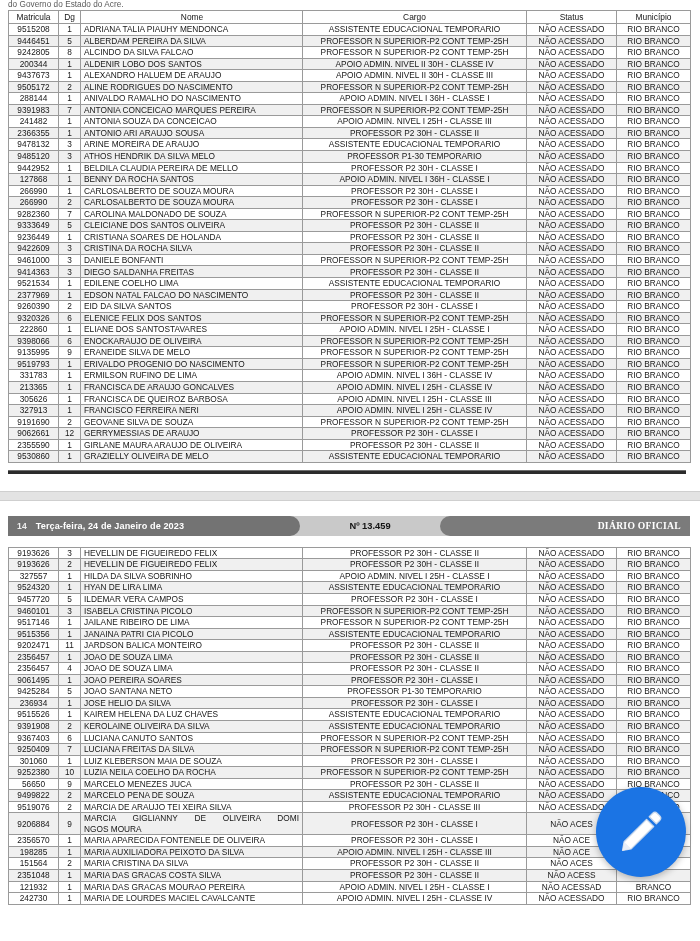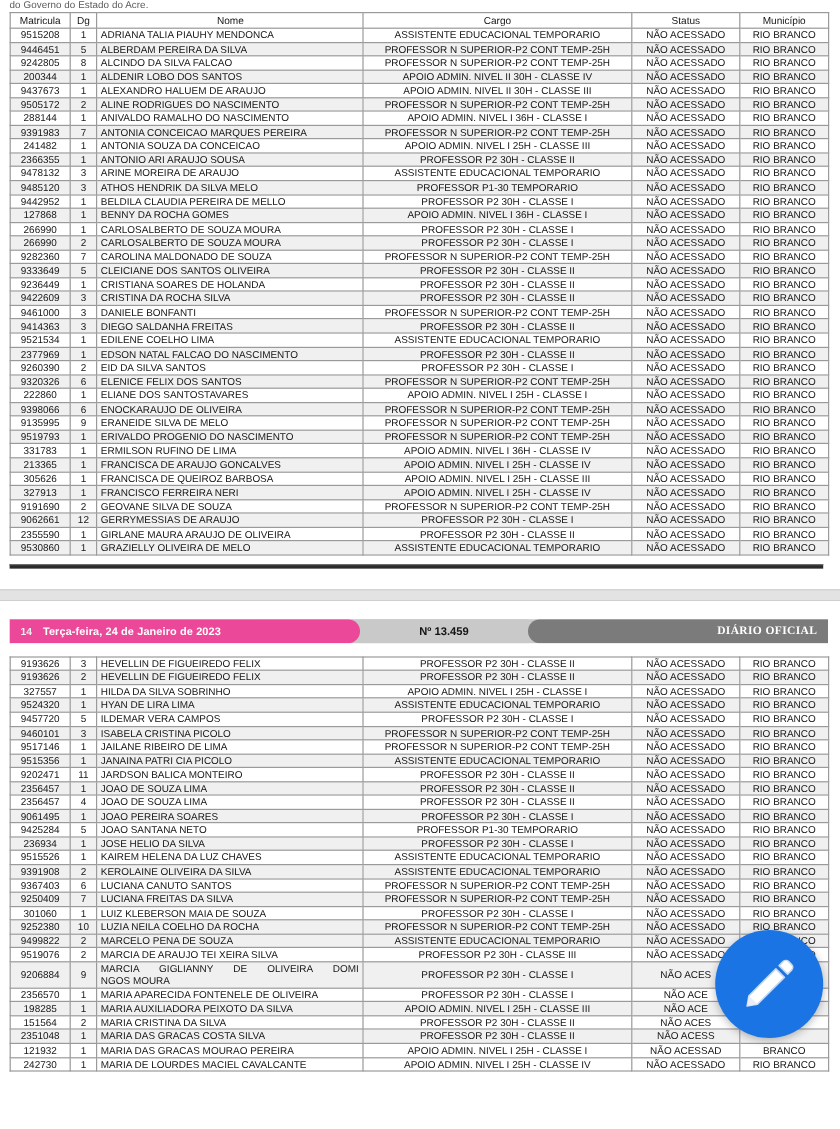--- a/index.html
+++ b/index.html
@@ -115,21 +115,21 @@
     height: 20px;
     background: #c9c9c9;
     display: flex;
     align-items: stretch;
     overflow: hidden;
     font-size: 0;
   }
   .rh-left {
     position: relative;
     flex: 0 0 292px;
-    background: #ec4899;
+    background: #737373;
     border-radius: 0 11px 11px 0;
     display: flex;
     align-items: center;
     color: #ffffff;
     font-size: 9.2px;
     font-weight: bold;
     padding-left: 9px;
     box-sizing: border-box;
     letter-spacing: 0.1px;
   }
@@ -311,21 +311,21 @@
             <td class="c-mat">9442952</td>
             <td class="c-dg">1</td>
             <td class="c-nom">BELDILA CLAUDIA PEREIRA DE MELLO</td>
             <td class="c-car">PROFESSOR P2 30H - CLASSE I</td>
             <td class="c-sta">NÃO ACESSADO</td>
             <td class="c-mun">RIO BRANCO</td>
           </tr>
           <tr class="alt">
             <td class="c-mat">127868</td>
             <td class="c-dg">1</td>
-            <td class="c-nom">BENNY DA ROCHA GOMES</td>
+            <td class="c-nom">BENNY DA ROCHA SANTOS</td>
             <td class="c-car">APOIO ADMIN. NIVEL I 36H - CLASSE I</td>
             <td class="c-sta">NÃO ACESSADO</td>
             <td class="c-mun">RIO BRANCO</td>
           </tr>
           <tr class="norm">
             <td class="c-mat">266990</td>
             <td class="c-dg">1</td>
             <td class="c-nom">CARLOSALBERTO DE SOUZA MOURA</td>
             <td class="c-car">PROFESSOR P2 30H - CLASSE I</td>
             <td class="c-sta">NÃO ACESSADO</td>
@@ -689,20 +689,28 @@
             <td class="c-nom">LUIZ KLEBERSON MAIA DE SOUZA</td>
             <td class="c-car">PROFESSOR P2 30H - CLASSE I</td>
             <td class="c-sta">NÃO ACESSADO</td>
             <td class="c-mun">RIO BRANCO</td>
           </tr>
           <tr class="alt">
             <td class="c-mat">9252380</td>
             <td class="c-dg">10</td>
             <td class="c-nom">LUZIA NEILA COELHO DA ROCHA</td>
             <td class="c-car">PROFESSOR N SUPERIOR-P2 CONT TEMP-25H</td>
+            <td class="c-sta">NÃO ACESSADO</td>
+            <td class="c-mun">RIO BRANCO</td>
+          </tr>
+          <tr class="norm">
+            <td class="c-mat">56650</td>
+            <td class="c-dg">9</td>
+            <td class="c-nom">MARCELO MENEZES JUCA</td>
+            <td class="c-car">PROFESSOR P2 30H - CLASSE II</td>
             <td class="c-sta">NÃO ACESSADO</td>
             <td class="c-mun">RIO BRANCO</td>
           </tr>
           <tr class="alt">
             <td class="c-mat">9499822</td>
             <td class="c-dg">2</td>
             <td class="c-nom">MARCELO PENA DE SOUZA</td>
             <td class="c-car">ASSISTENTE EDUCACIONAL TEMPORARIO</td>
             <td class="c-sta">NÃO ACESSADO</td>
             <td class="c-mun">RIO BRANCO</td>

